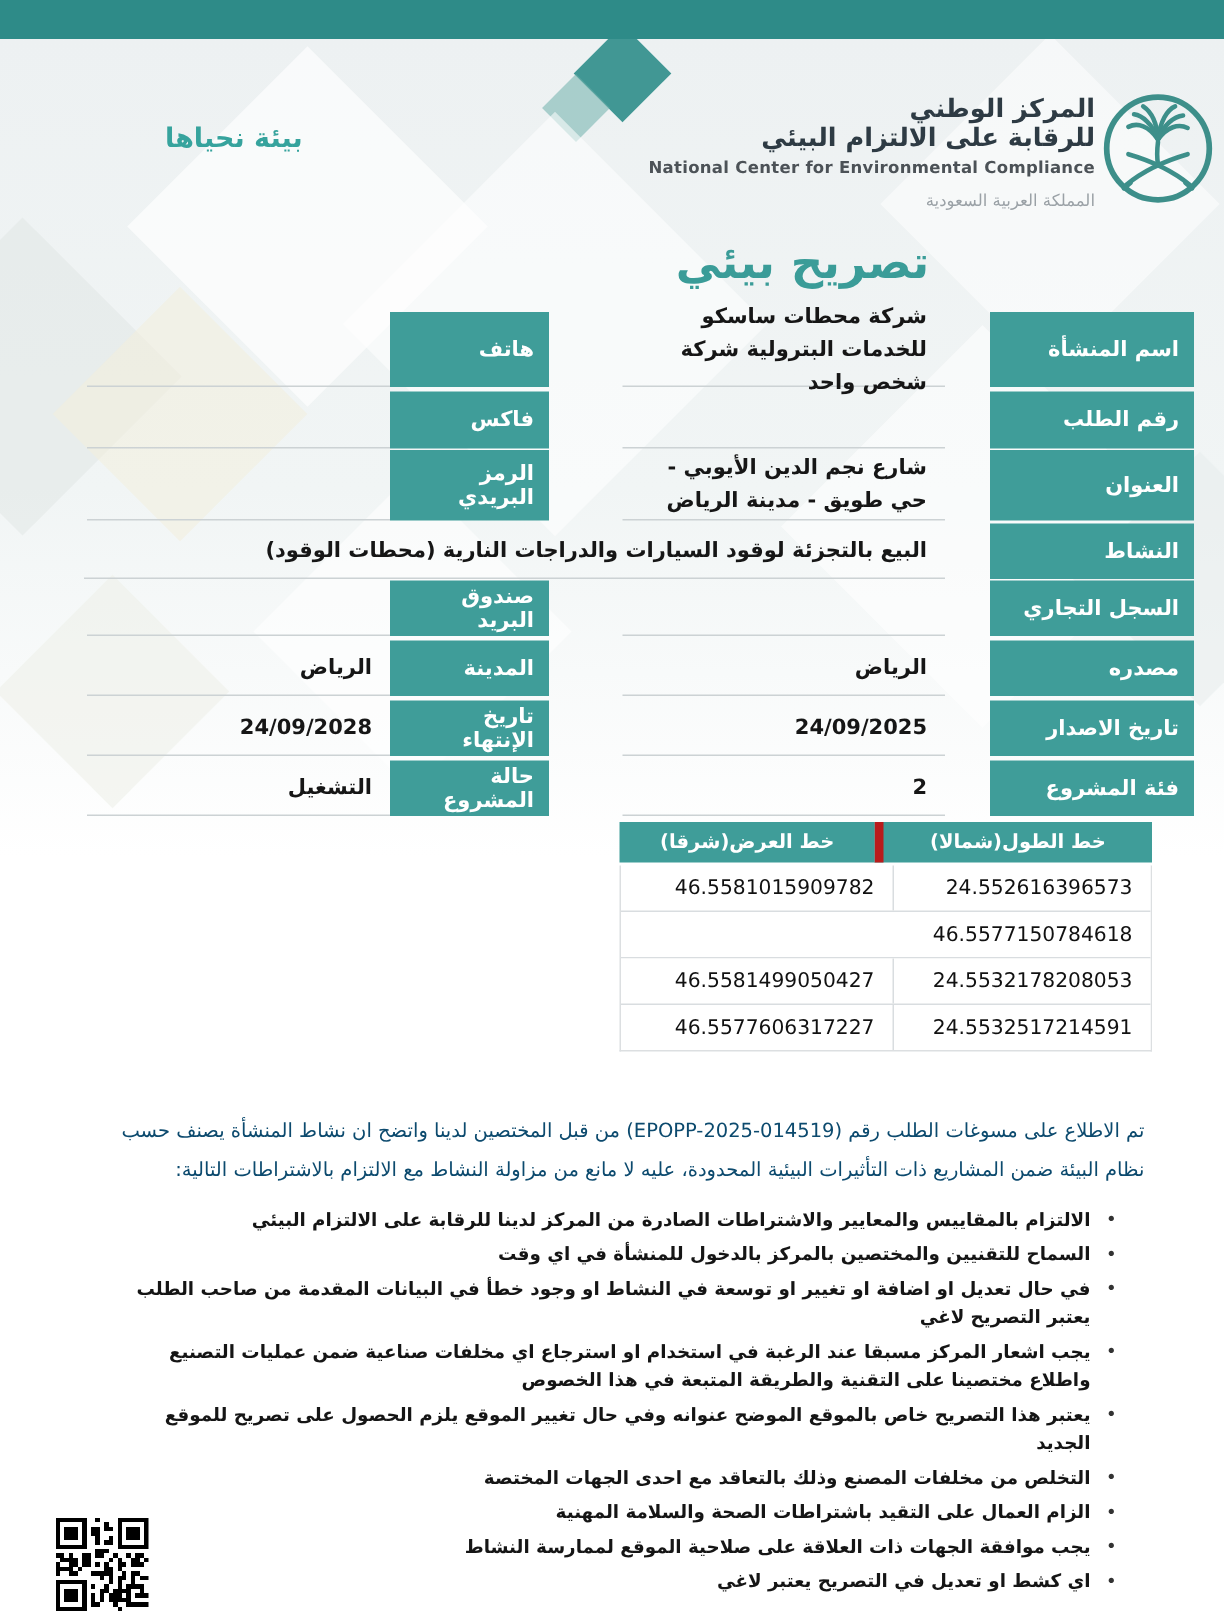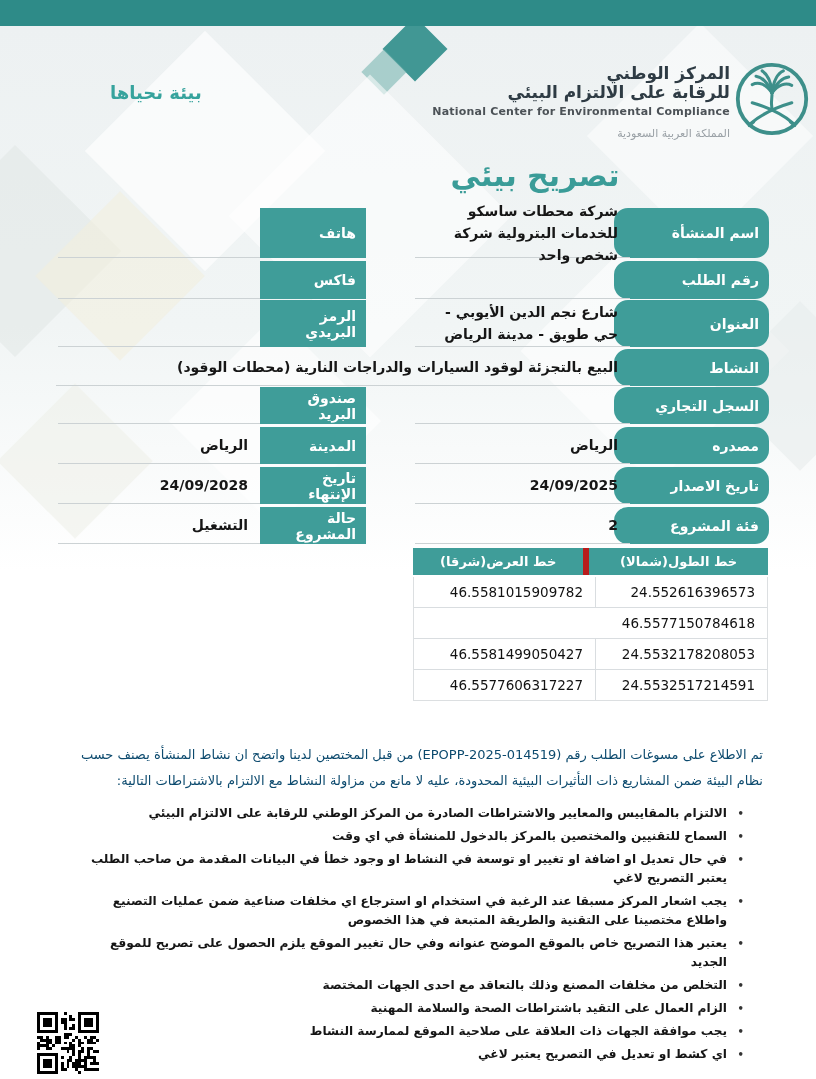--- a/index.html
+++ b/index.html
@@ -34,21 +34,21 @@
     font-size:30px;font-weight:bold;color:#3A9C98;direction:rtl;}
 
   
   #details{position:absolute;top:208px;left:0;width:816px;height:336px;direction:rtl;}
   .drow{position:absolute;left:0;width:816px;}
   .cell-lbl{position:absolute;background:var(--teal);color:#fff;display:flex;align-items:center;
     justify-content:flex-start;box-sizing:border-box;padding:16px 10px;font-size:14px;font-weight:bold;direction:rtl;}
   .cell-val{position:absolute;display:flex;align-items:center;justify-content:flex-start;box-sizing:border-box;
     padding:0 12px 0 6px;border-bottom:1px solid var(--line);font-size:14px;font-weight:bold;color:var(--ink);
     direction:rtl;text-align:right;line-height:22px;}
-  .pos-rl{left:614px;width:155px;border-radius:14px;}   
+  .pos-rl{left:660px;width:136px;}   
   .pos-rv{left:415px;width:215px;}   
   .pos-ll{left:260px;width:106px;}   
   .pos-lv{left:58px;width:202px;}    
   .pos-wide{left:56px;width:574px;}  
   .dr1{top:0;height:50px;}
   .dr2{top:53px;height:38px;}
   .dr3{top:92px;height:47px;}
   .dr4{top:141px;height:37px;}
   .dr5{top:179px;height:37px;}
   .dr6{top:219px;height:37px;}
@@ -209,21 +209,21 @@
       <div class="crow">
         <div class="cc lat">24.5532517214591</div>
         <div class="cc lng">46.5577606317227</div>
       </div>
     </div>
   </div>
 
   <div class="statement">تم الاطلاع على مسوغات الطلب رقم (EPOPP-2025-014519) من قبل المختصين لدينا واتضح ان نشاط المنشأة يصنف حسب نظام البيئة ضمن المشاريع ذات التأثيرات البيئية المحدودة، عليه لا مانع من مزاولة النشاط مع الالتزام بالاشتراطات التالية:</div>
 
   <ul class="conditions">
-    <li>الالتزام بالمقاييس والمعايير والاشتراطات الصادرة من المركز الوطني للرقابة على الالتزام البيئي</li>
+    <li>الالتزام بالمقاييس والمعايير والاشتراطات الصادرة من المركز لدينا للرقابة على الالتزام البيئي</li>
     <li>السماح للتقنيين والمختصين بالمركز بالدخول للمنشأة في اي وقت</li>
     <li>في حال تعديل او اضافة او تغيير او توسعة في النشاط او وجود خطأ في البيانات المقدمة من صاحب الطلب يعتبر التصريح لاغي</li>
     <li>يجب اشعار المركز مسبقا عند الرغبة في استخدام او استرجاع اي مخلفات صناعية ضمن عمليات التصنيع واطلاع مختصينا على التقنية والطريقة المتبعة في هذا الخصوص</li>
     <li>يعتبر هذا التصريح خاص بالموقع الموضح عنوانه وفي حال تغيير الموقع يلزم الحصول على تصريح للموقع الجديد</li>
     <li>التخلص من مخلفات المصنع وذلك بالتعاقد مع احدى الجهات المختصة</li>
     <li>الزام العمال على التقيد باشتراطات الصحة والسلامة المهنية</li>
     <li>يجب موافقة الجهات ذات العلاقة على صلاحية الموقع لممارسة النشاط</li>
     <li>اي كشط او تعديل في التصريح يعتبر لاغي</li>
   </ul>
 

